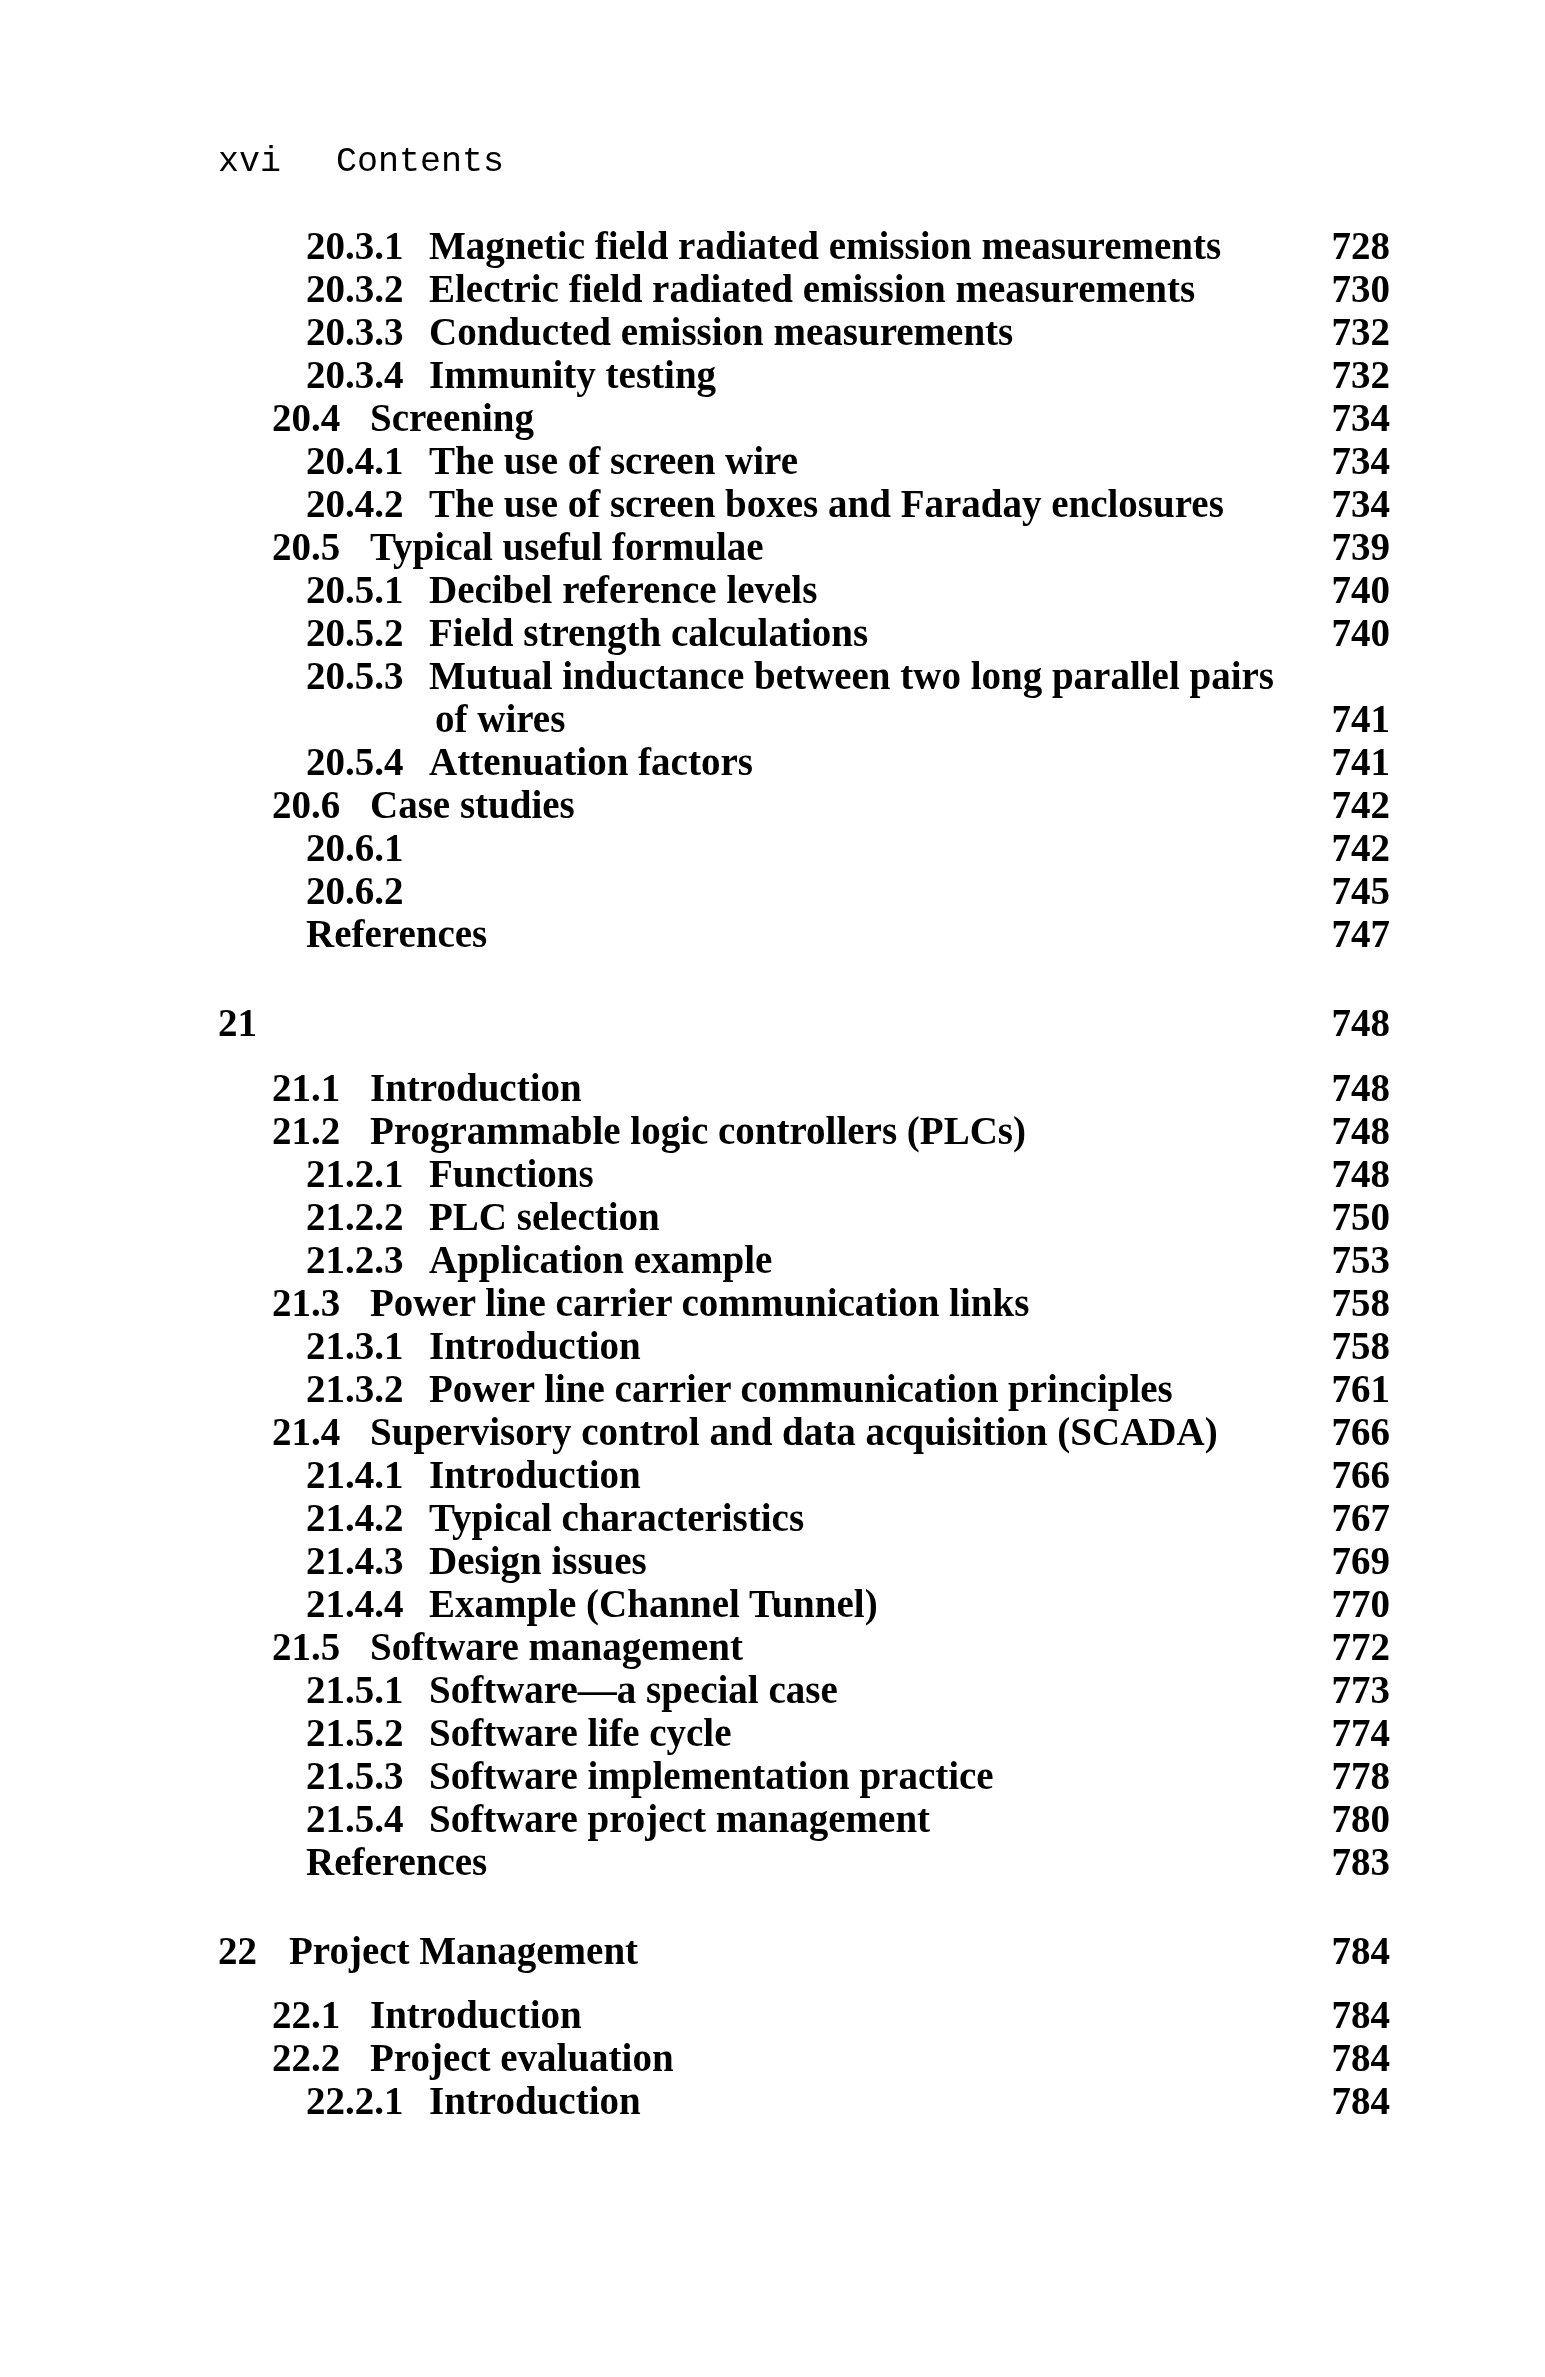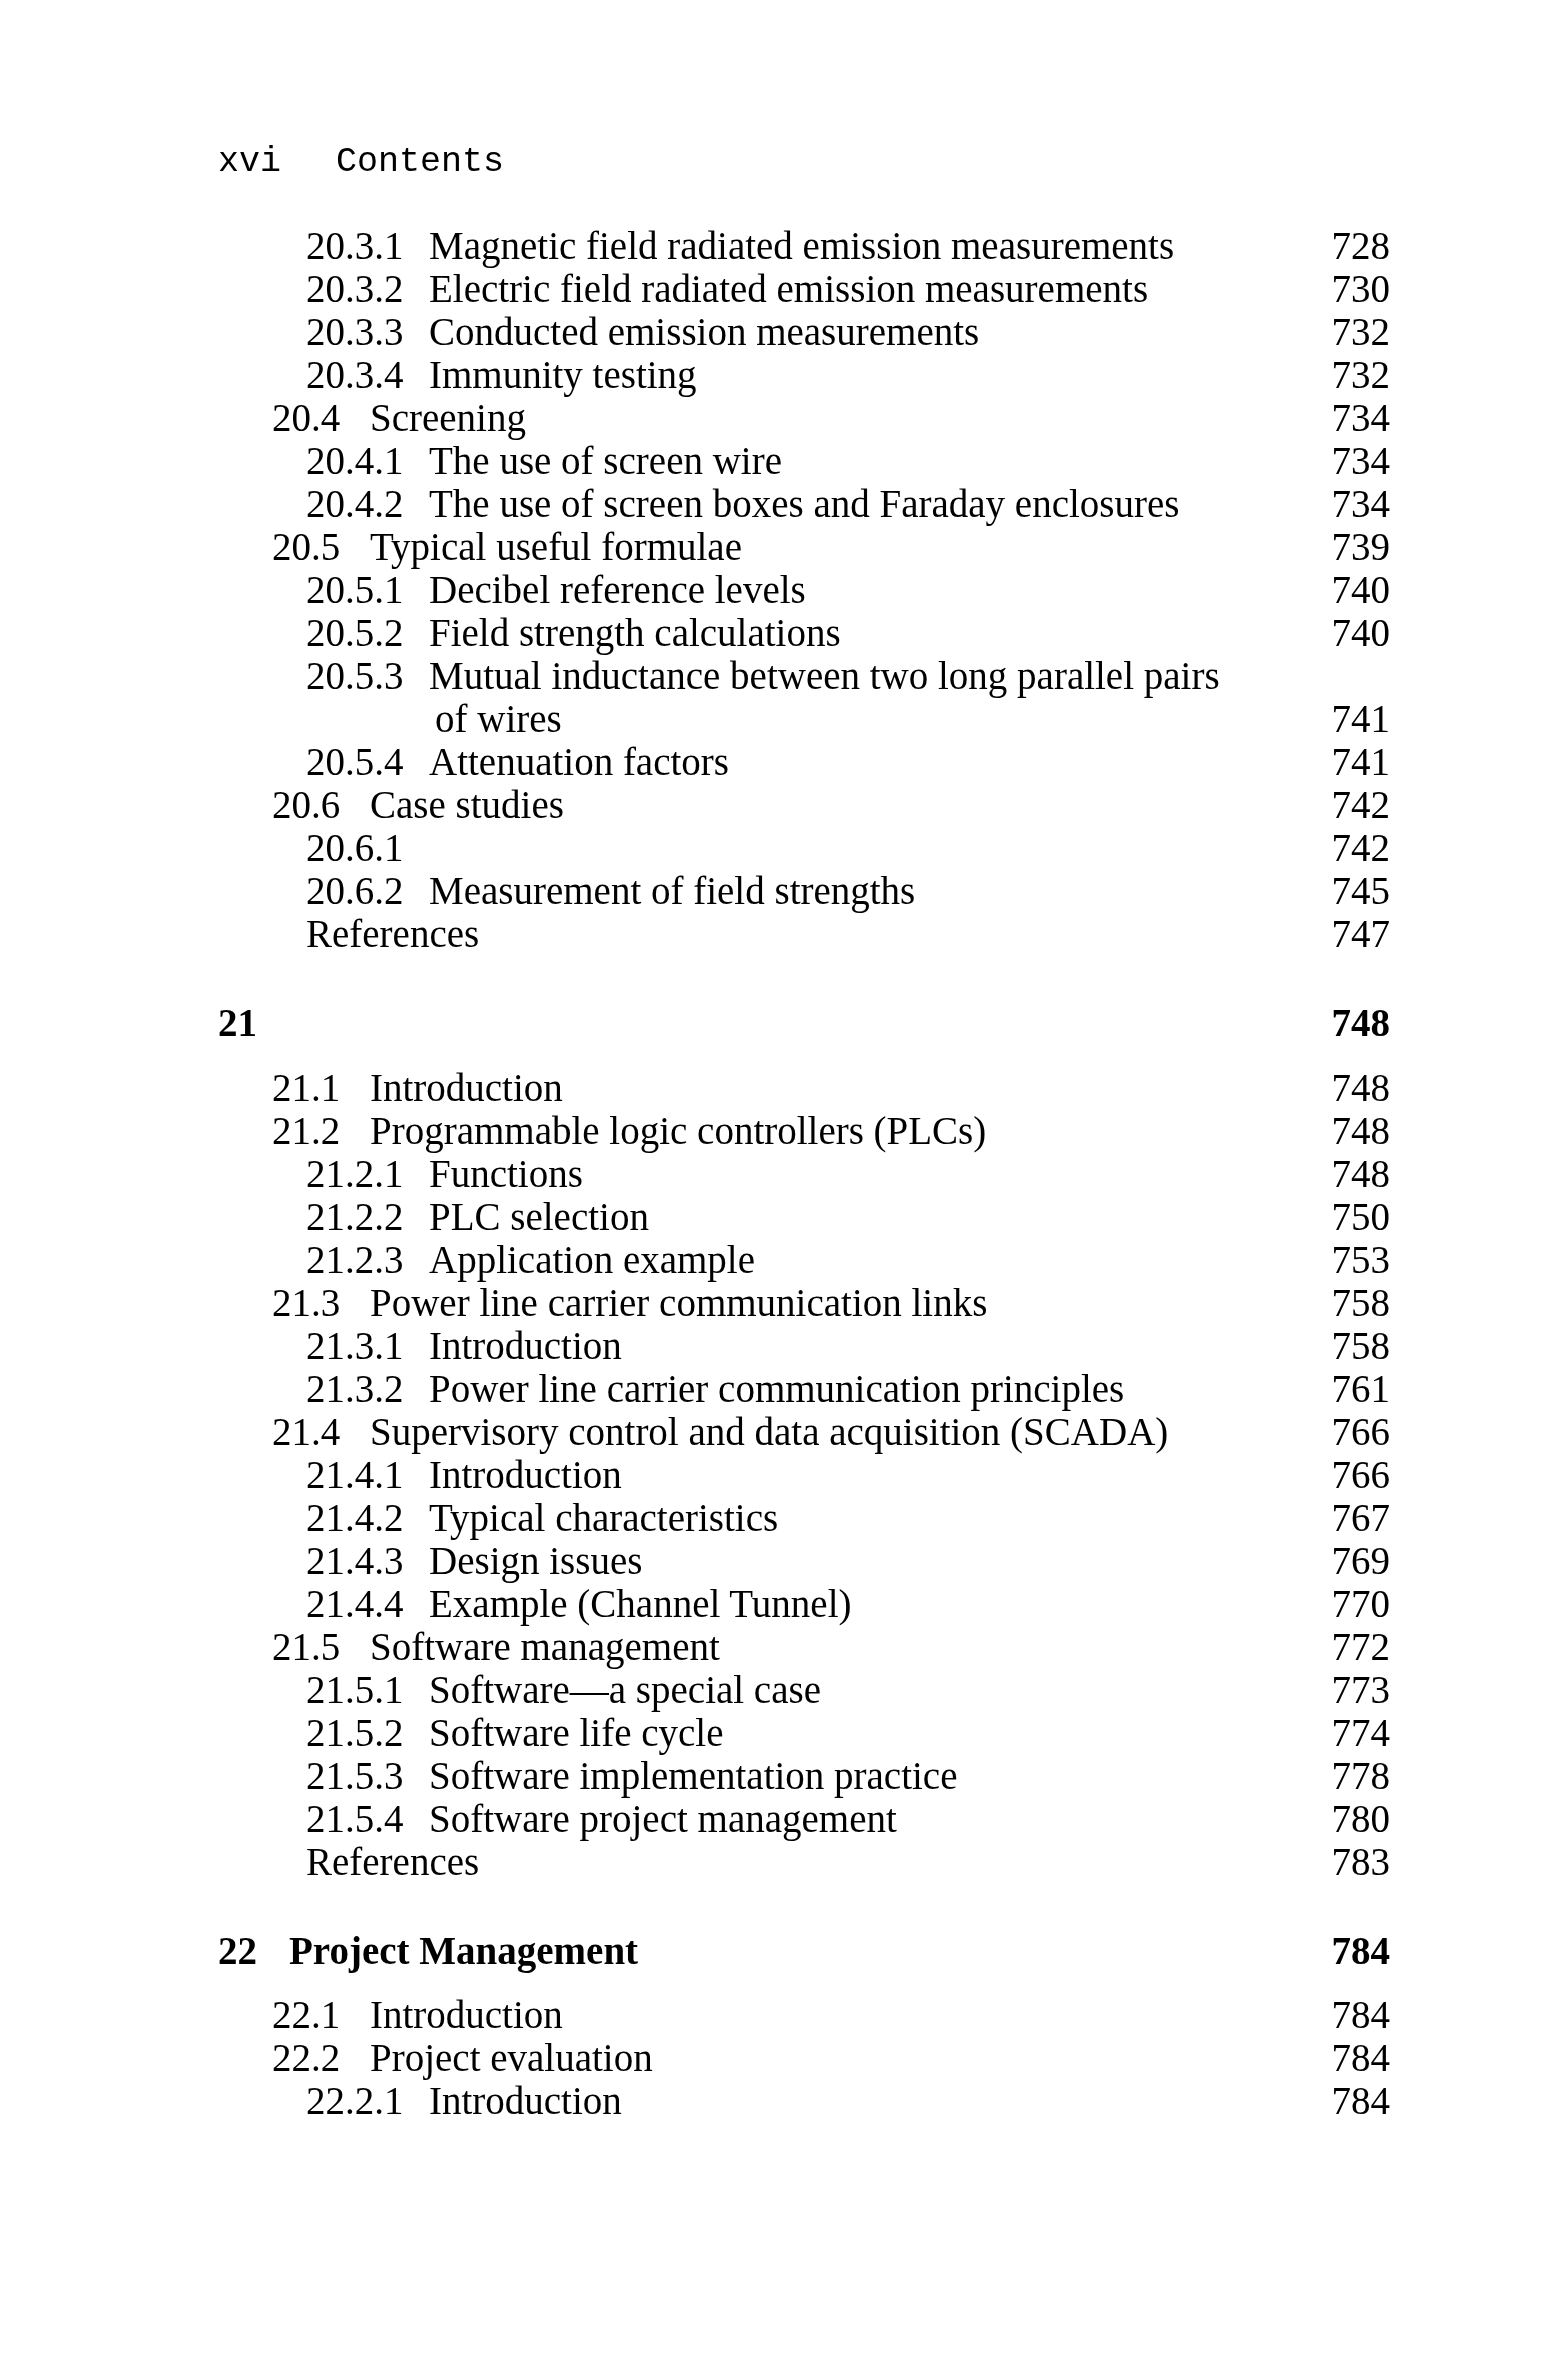--- a/index.html
+++ b/index.html
@@ -36,20 +36,21 @@
     left: 218px;
     width: 1172px;
     font-size: 39px;
     line-height: 43px;
     color: #000000;
   }
   .row {
     display: flex;
     align-items: baseline;
     white-space: nowrap;
+    font-weight: bold;
   }
   .row .num  { flex: 0 0 auto; }
   .row .txt  { flex: 0 0 auto; }
   .row .fill { flex: 1 1 auto; }
   .row .pg   { flex: 0 0 auto; text-align: right; }
 
   
   .row.lvl-chapter {
     font-weight: bold;
     margin-top: 46px;
@@ -160,21 +161,20 @@
         <span class="fill"></span>
         <span class="pg">742</span>
       </div>
       <div class="row lvl-subsection">
         <span class="num">20.6.1</span>
         <span class="fill"></span>
         <span class="pg">742</span>
       </div>
       <div class="row lvl-subsection">
         <span class="num">20.6.2</span>
-        <span class="txt">Measurement of field strengths</span>
         <span class="fill"></span>
         <span class="pg">745</span>
       </div>
       <div class="row lvl-references">
         <span class="txt">References</span>
         <span class="fill"></span>
         <span class="pg">747</span>
       </div>
       <div class="row lvl-chapter">
         <span class="num">21</span>

